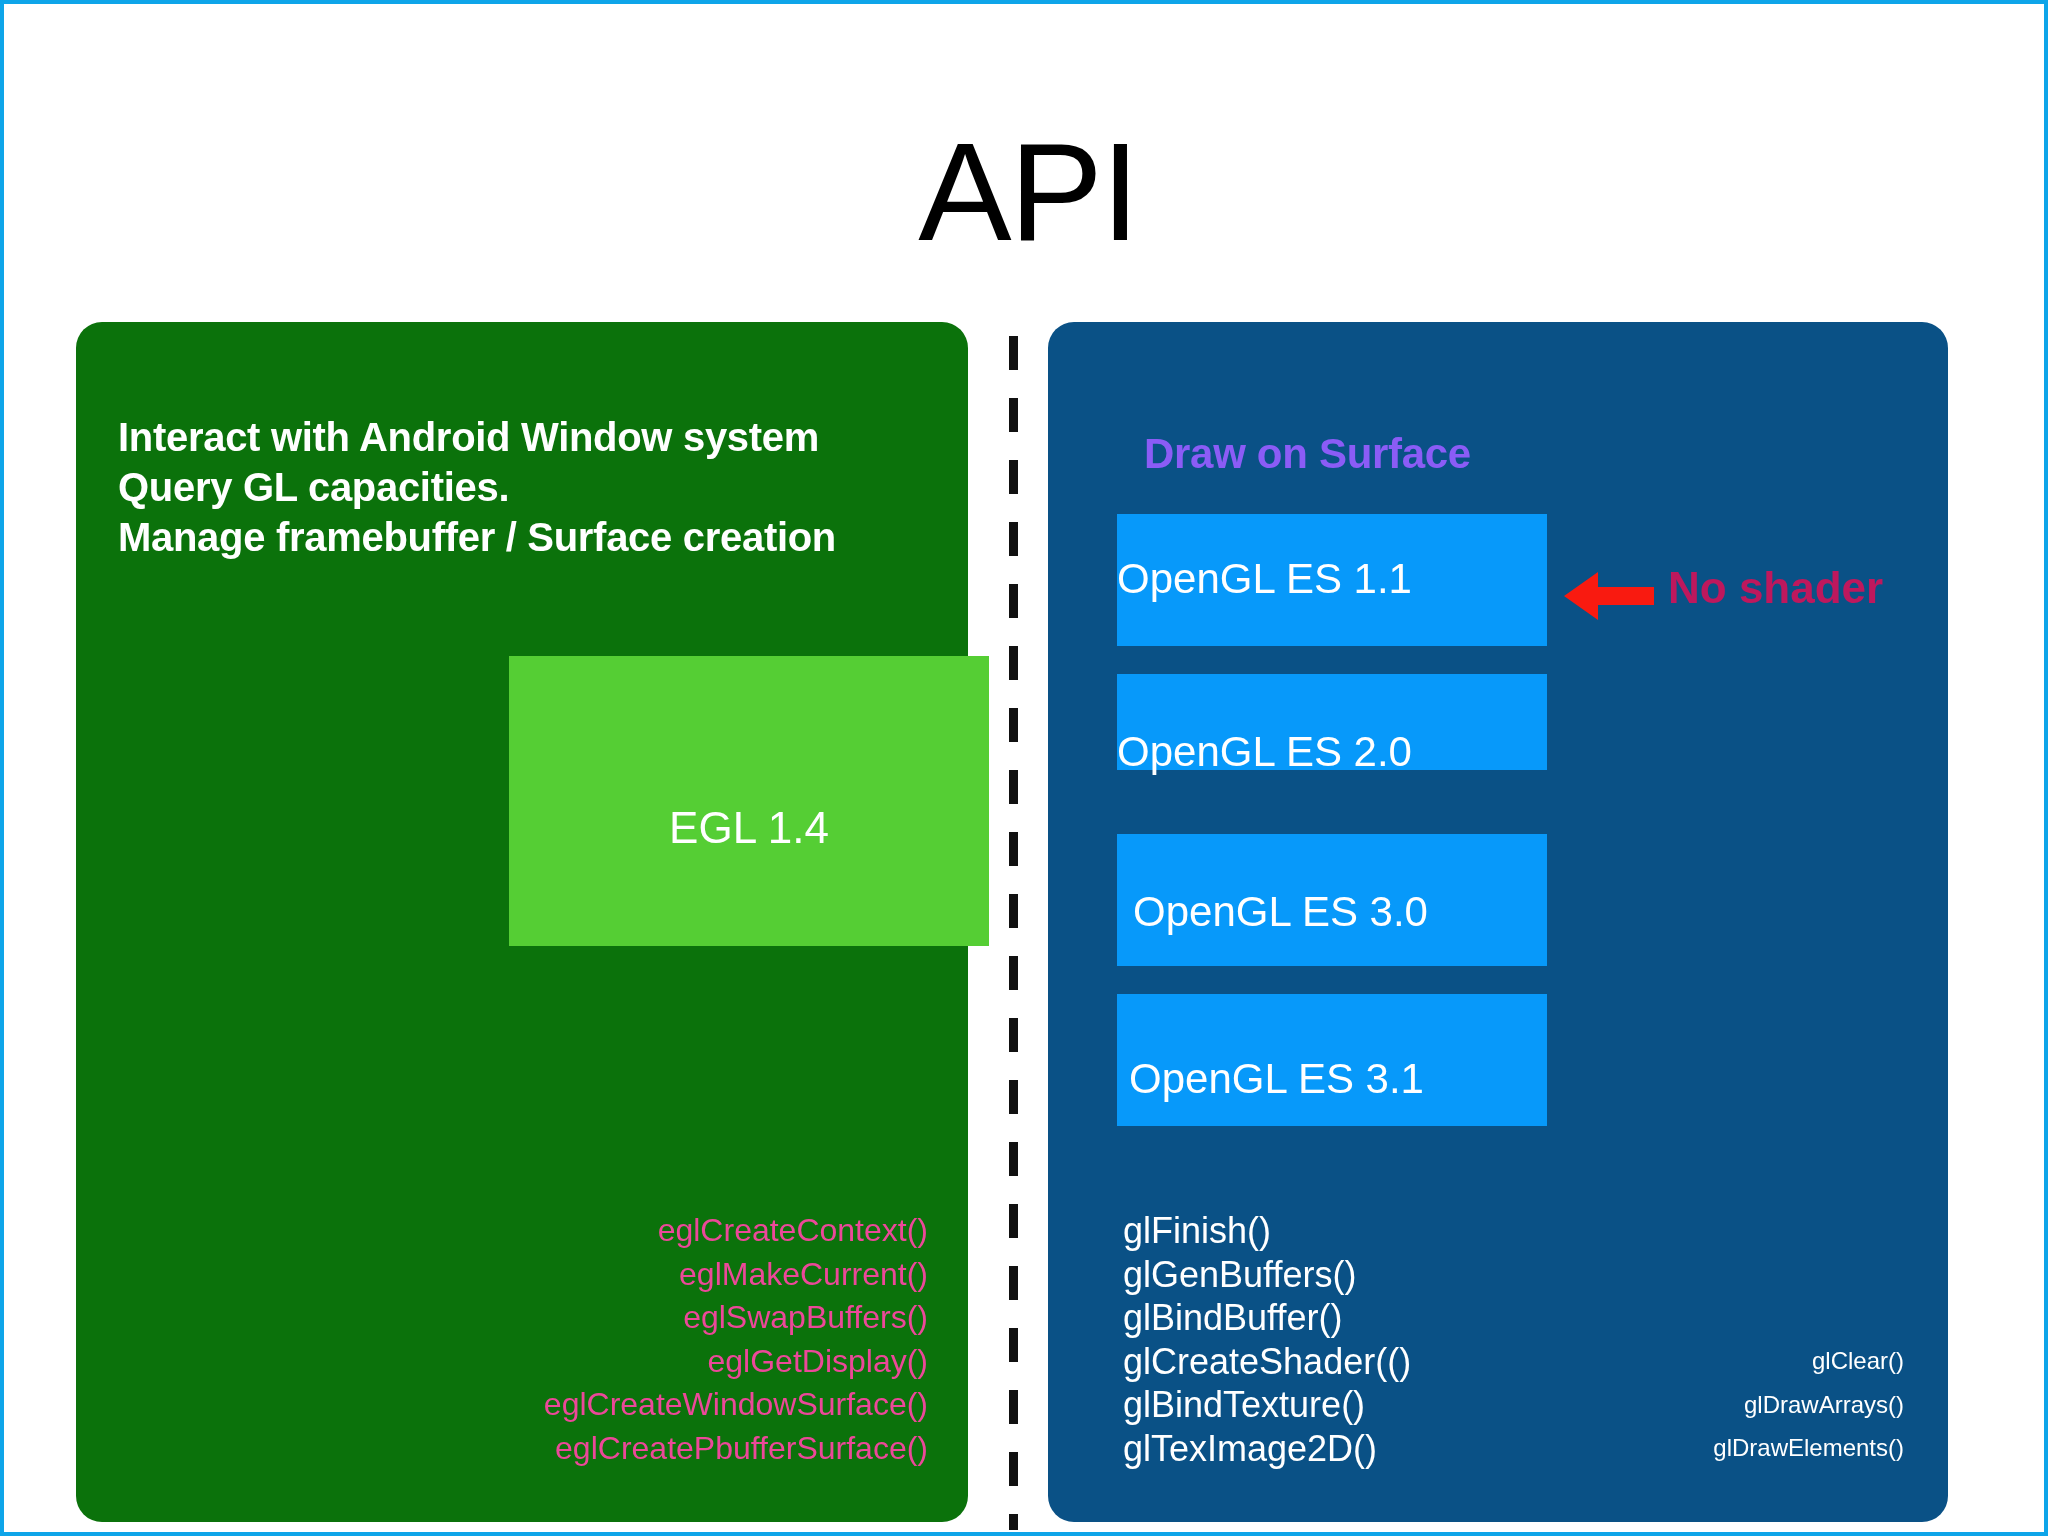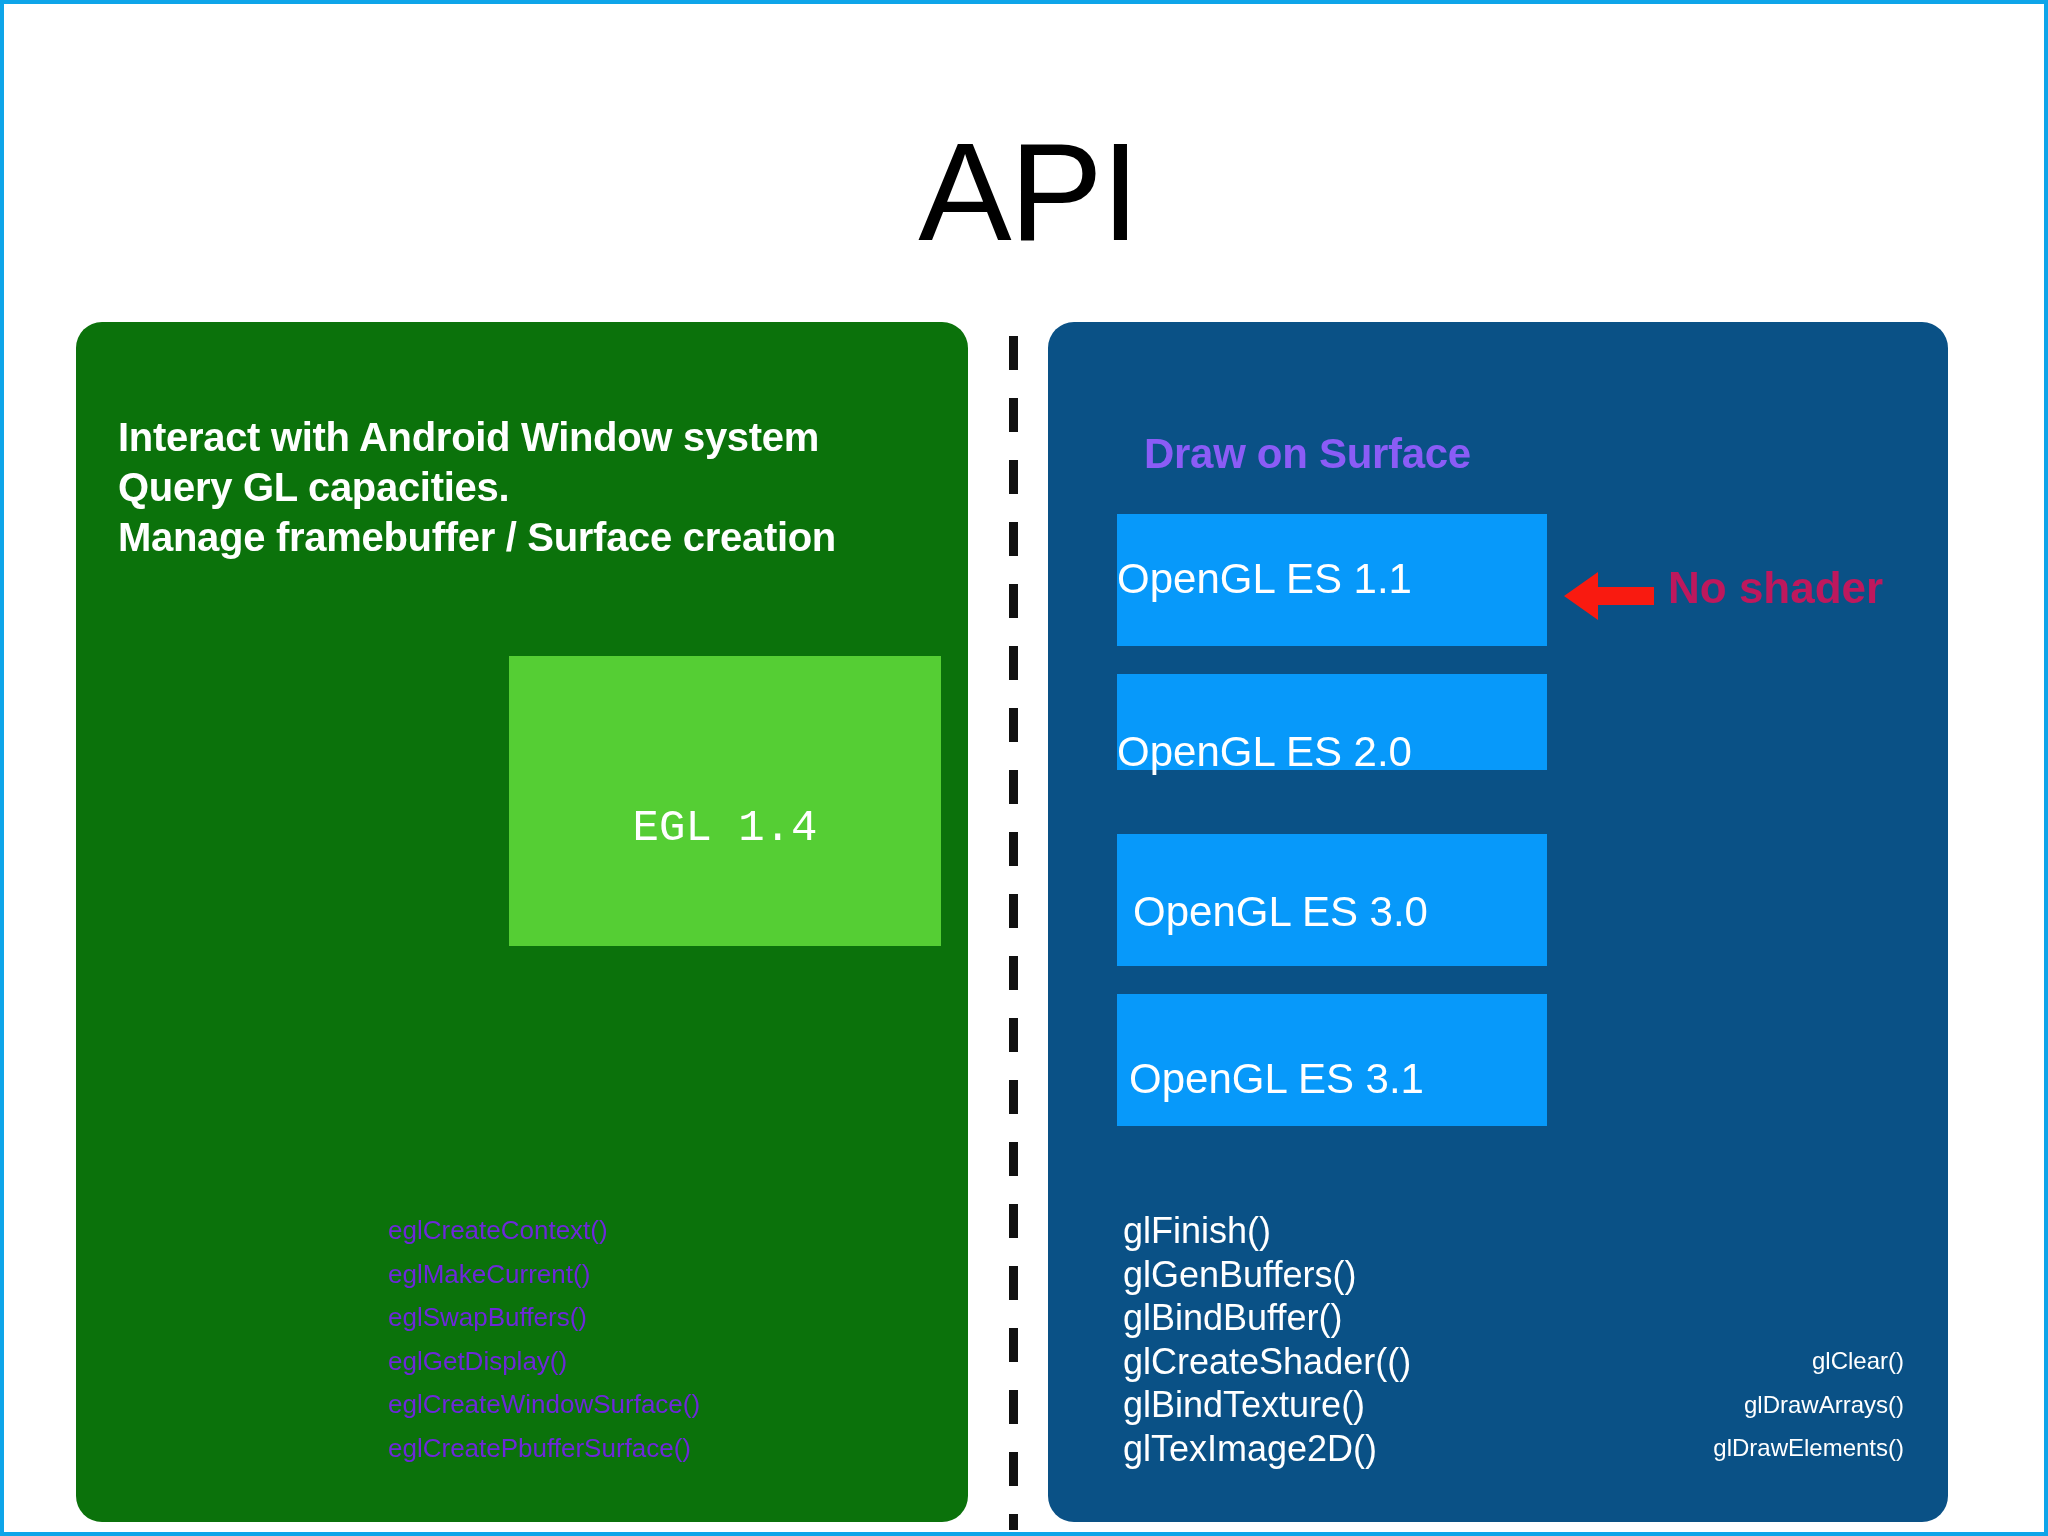--- a/index.html
+++ b/index.html
@@ -82,44 +82,44 @@
     line-height: 50px;
     font-weight: bold;
     letter-spacing: -0.3px;
   }
   .green-lines div { white-space: nowrap; }
 
   .egl-box {
     position: absolute;
     left: 505px;
     top: 652px;
-    width: 432px;
+    width: 480px;
     height: 290px;
     background: #55ce34;
-    font-family: Liberation Mono, monospace;
   }
   .egl-box .egl-label {
     position: absolute;
     left: 0;
     right: 0;
     top: 148px;
     text-align: center;
     color: #ffffff;
     font-size: 44px;
     line-height: 48px;
     font-weight: 400;
   }
 
   .egl-funcs {
     position: absolute;
     left: 384px;
     top: 1205px;
     width: 540px;
-    color: #6d28d9;
-    font-size: 26px;
+    text-align: right;
+    color: #ec4899;
+    font-size: 32px;
     line-height: 43.5px;
     font-weight: 400;
   }
   .egl-funcs div { white-space: nowrap; }
 
   
   .blue-heading {
     position: absolute;
     left: 1140px;
     top: 424px;

